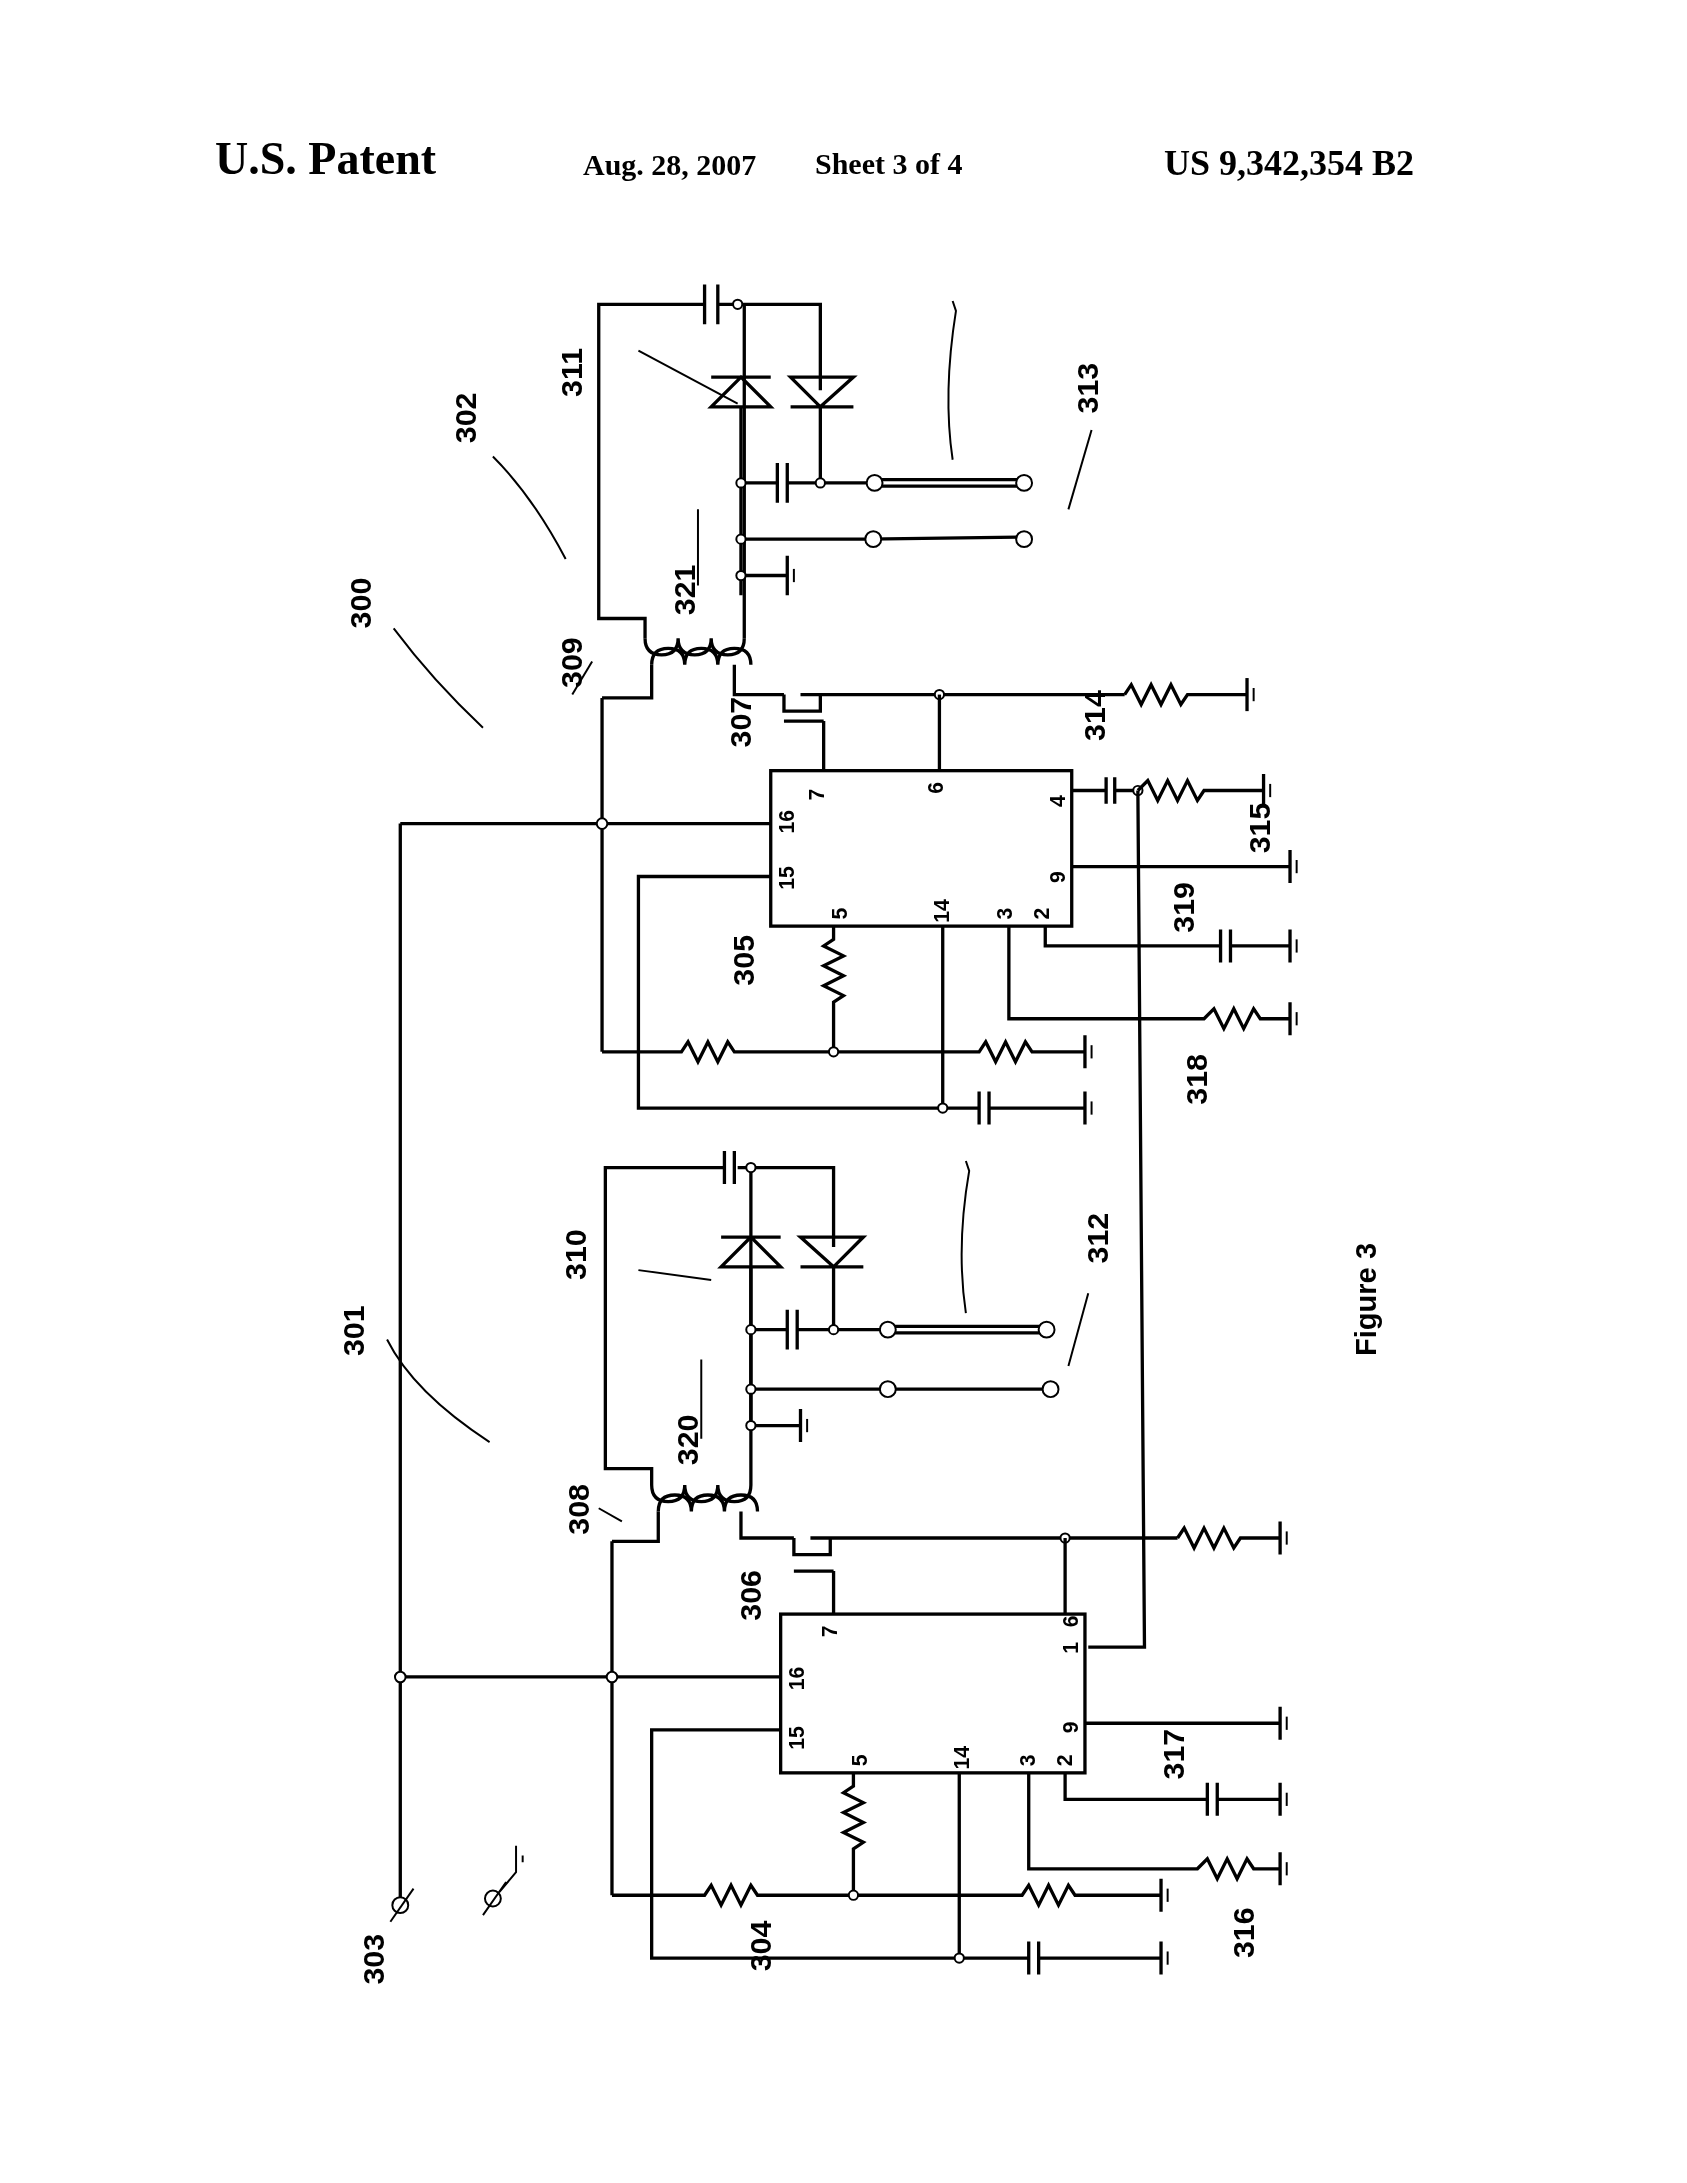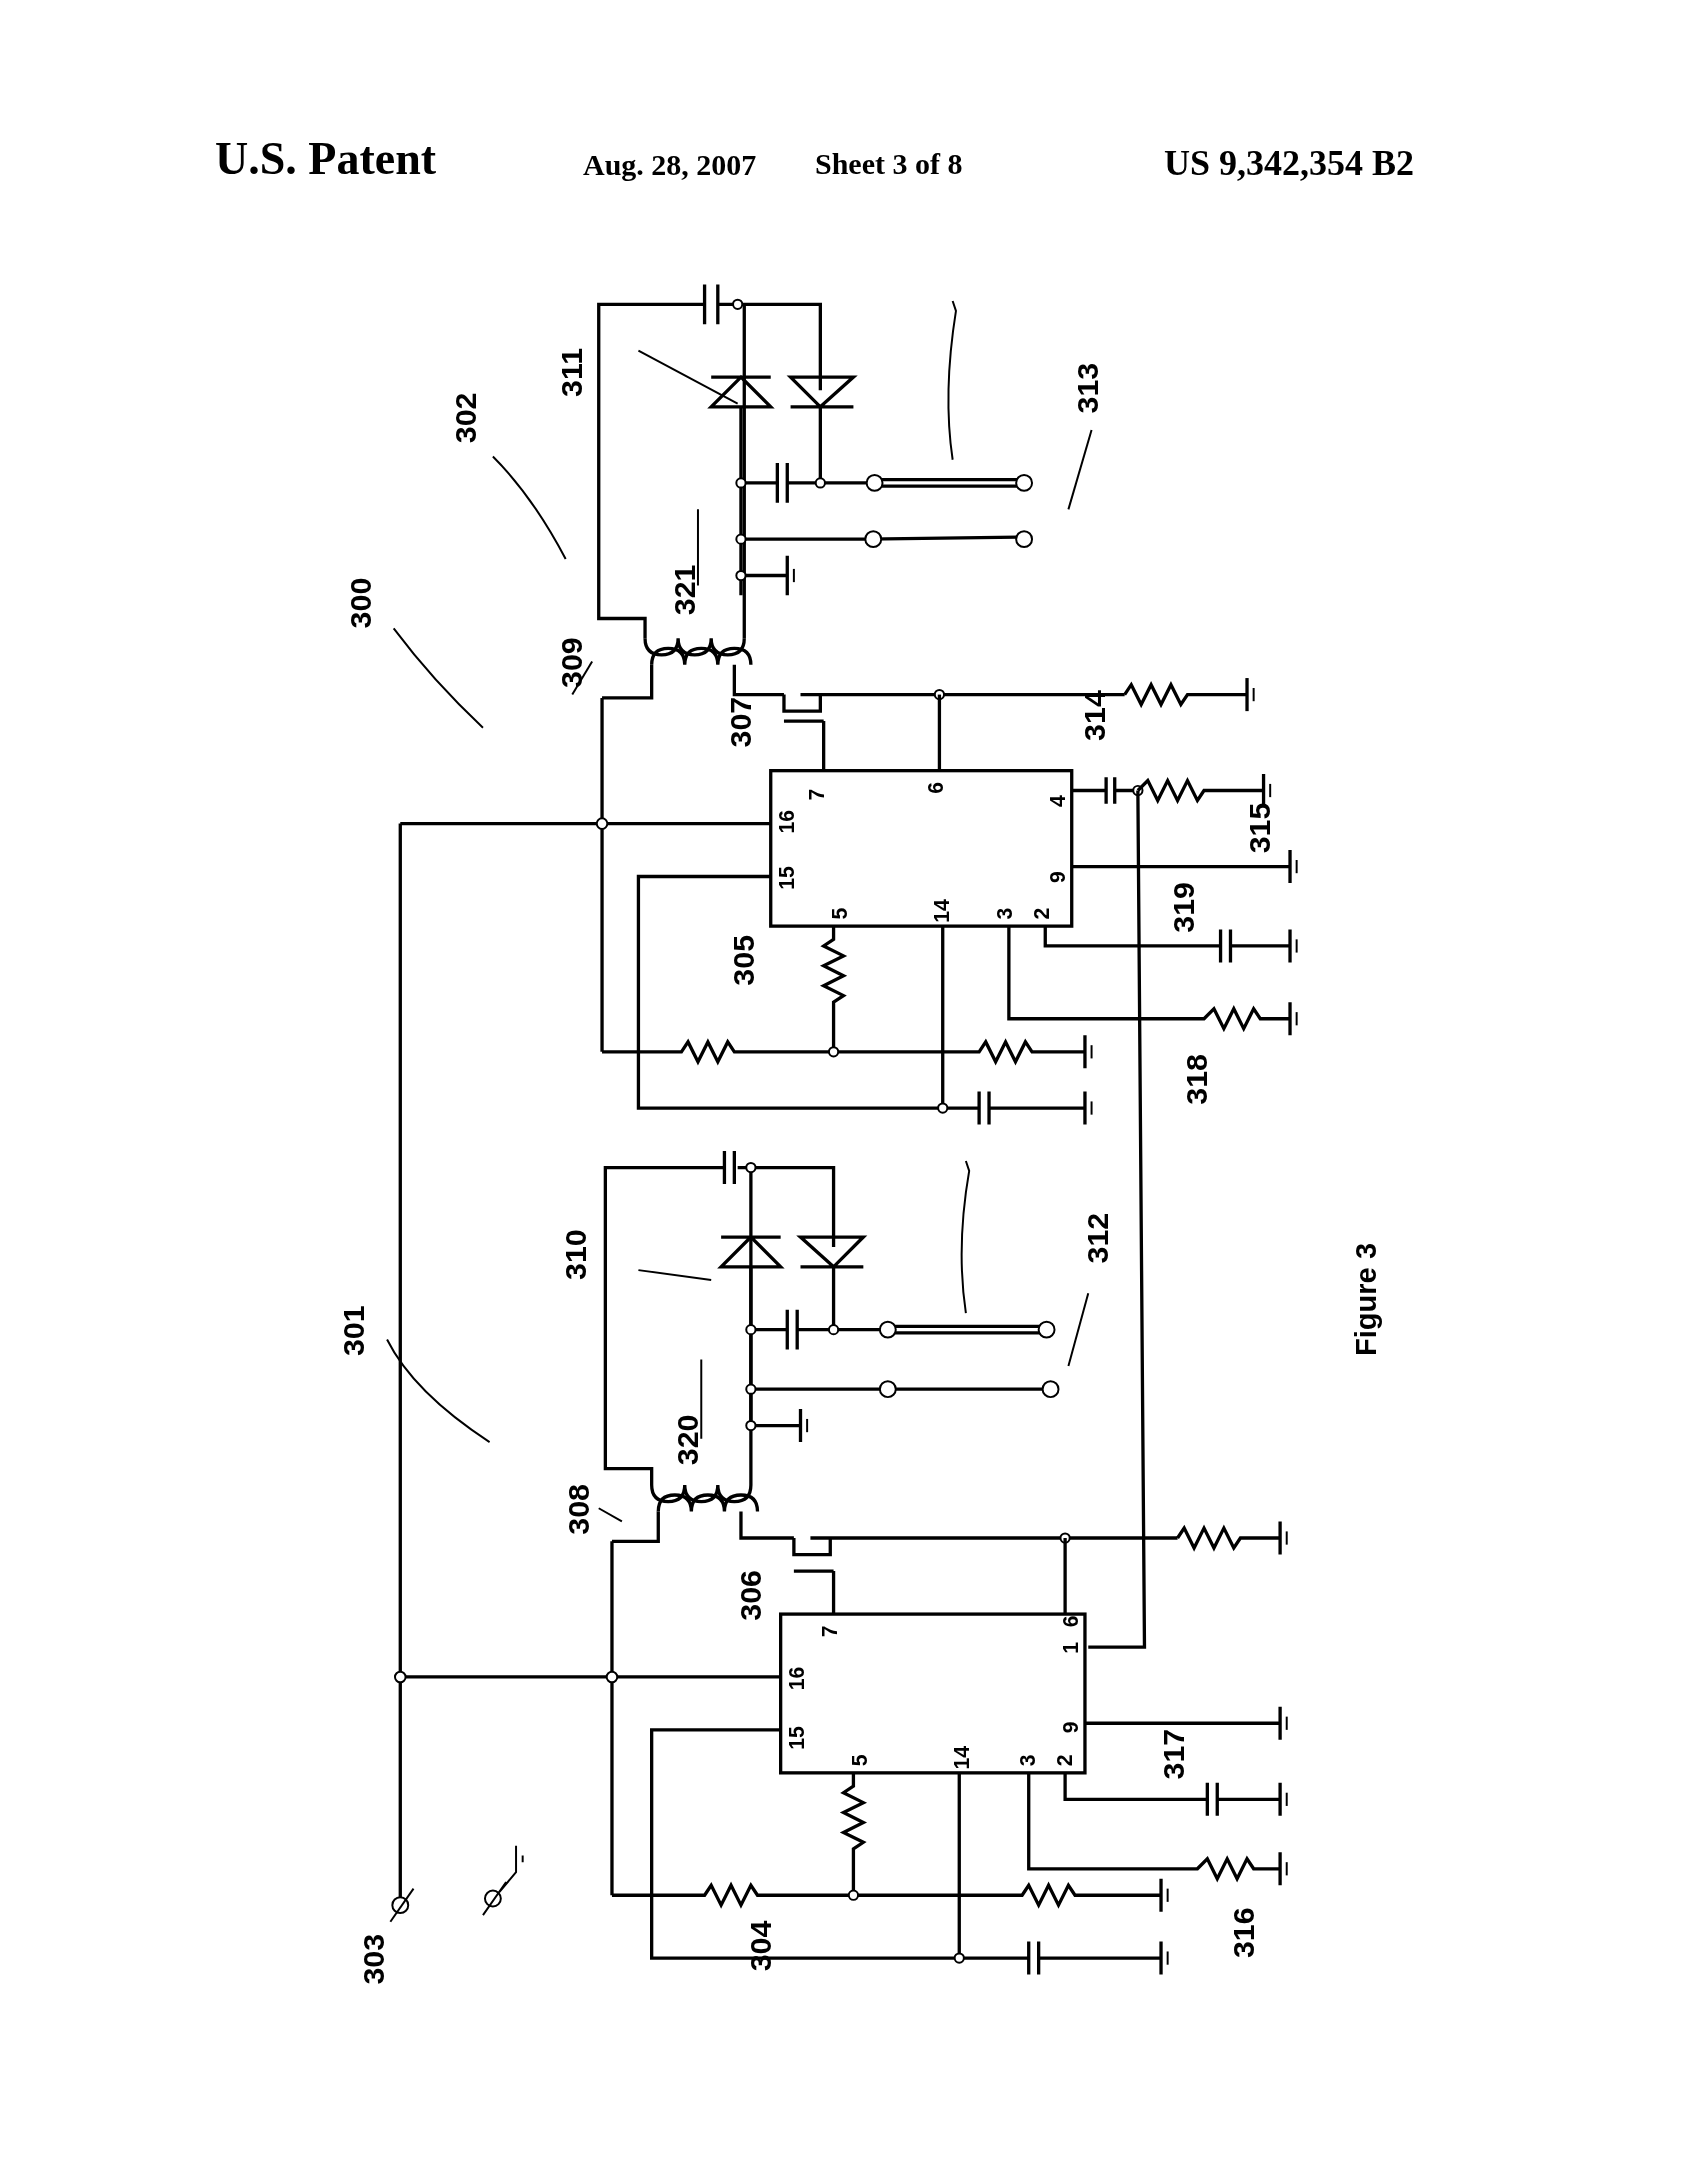--- a/index.html
+++ b/index.html
@@ -15,21 +15,21 @@
   .lbl{font-family:"Liberation Sans",sans-serif;font-weight:bold;font-size:46px;fill:#000;}
   .pin{font-family:"Liberation Sans",sans-serif;font-weight:bold;font-size:32px;fill:#000;}
   .fig{font-family:"Liberation Sans",sans-serif;font-weight:bold;font-size:44px;fill:#000;}
   .node{fill:#fff;stroke:#000;stroke-width:3;}
 </style>
 </head>
 <body>
 
 <div class="hdr" id="h-title">U.S. Patent</div>
 <div class="hdr" id="h-date">Aug. 28, 2007</div>
-<div class="hdr" id="h-sheet">Sheet 3 of 8</div>
+<div class="hdr" id="h-sheet">Sheet 3 of 4</div>
 <div class="hdr" id="h-num">US 9,342,354 B2</div>
 
 <svg width="1687" height="2183" viewBox="0 0 2550 3300">
 
   <path class="w" d="M605 1245 L605 2880 M605 1245 L910 1245 M605 2535 L925 2535"></path>
   <circle class="node" cx="605" cy="2535" r="8"></circle>
 
   <g>
 
     <rect class="w" x="1165" y="1165" width="455" height="235"></rect>

